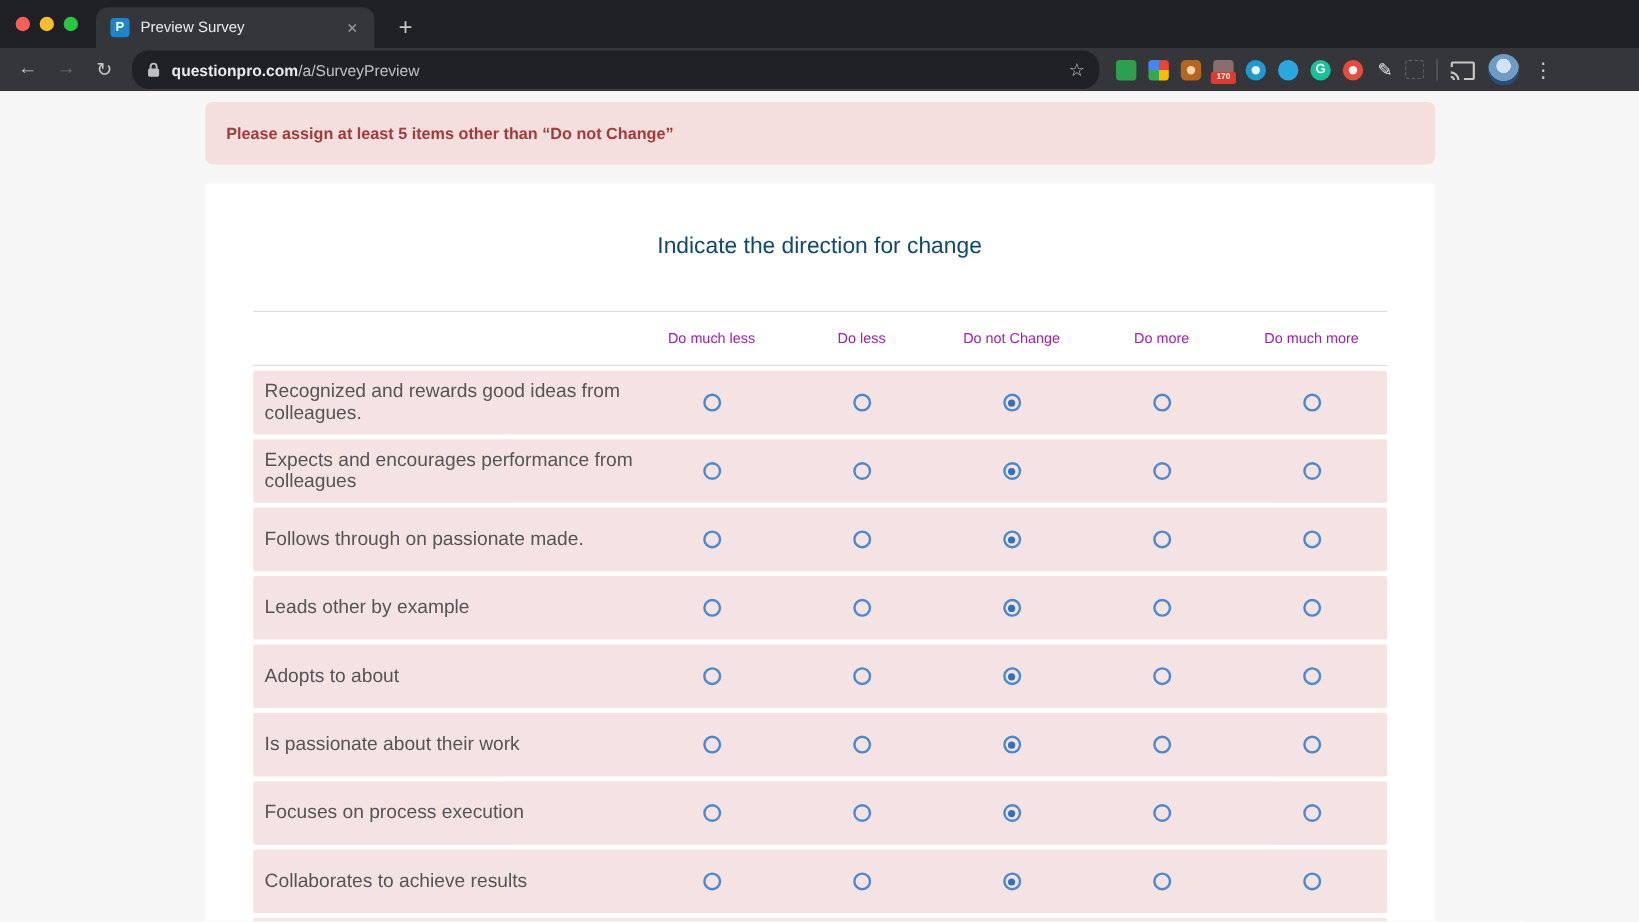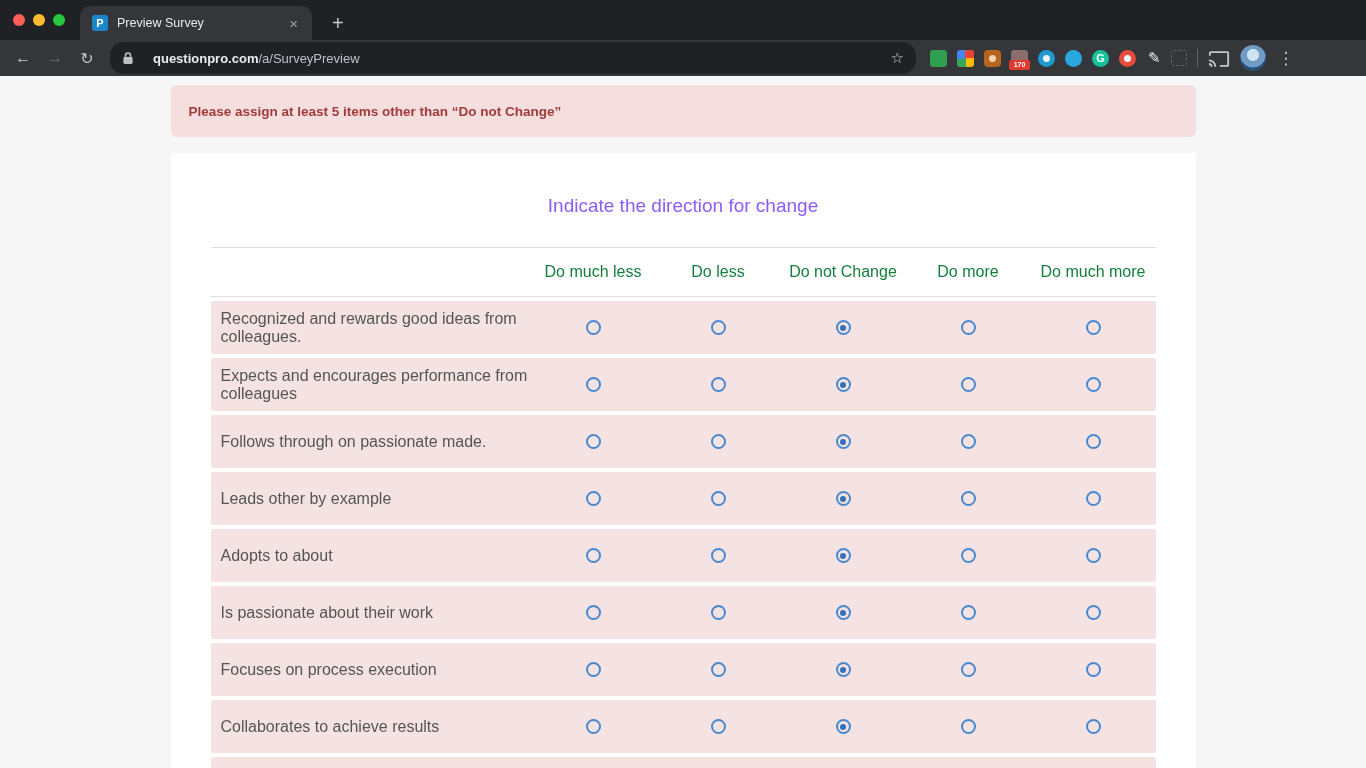--- a/index.html
+++ b/index.html
@@ -36,21 +36,21 @@
   .toolbar {
     height:36px; background:#35363a;
     display:flex; align-items:center; padding:0 8px; gap:2px;
   }
   .nav-btn { width:30px; text-align:center; color:#c7c7c7; font-size:16px; flex:0 0 auto; }
   .nav-btn.disabled { color:#696d71; }
 
   .omnibox {
     flex:0 0 806px; height:32px; margin-left:6px;
     background:#202124; border-radius:14px;
-    display:flex; align-items:center; gap:19px; padding:0 12px;
+    display:flex; align-items:center; gap:9px; padding:0 12px;
     font-size:13px; color:#e8eaed;
   }
   .url-domain { color:#e8eaed; }
   .url-path { color:#bdc1c6; }
   .omni-star { margin-left:auto; color:#c7c7c7; font-size:15px; }
 
   .ext-row { display:flex; align-items:center; gap:10px; margin-left:12px; }
   .ext { width:17px; height:17px; position:relative; flex:0 0 auto; }
   .ext.ci { border-radius:50%; }
   .ext-tree { background:#2e9e4f; border-radius:3px; }
@@ -86,28 +86,28 @@
     margin-top:9px; height:52px; background:#f5dede; border-radius:6px;
     display:flex; align-items:center; padding:16px 18px;
     color:#a23c3a; font-size:13.5px; font-weight:bold;
   }
 
   .survey-card {
     margin-top:16px; background:#ffffff; min-height:640px;
     padding:42px 40px 0;
   }
   .survey-title {
-    margin:0 0 30px; text-align:center;
-    color:#8b5cf6; font-size:19px; font-weight:500;
+    margin:0 0 42px; text-align:center;
+    color:#0c4a6e; font-size:19px; font-weight:500;
   }
 
   .matrix-header {
     display:grid; grid-template-columns:320px repeat(5,125px);
     border-top:1px solid #dcdcdc; border-bottom:1px solid #dddddd;
-    padding:15px 0; color:#15803d; font-size:16px;
+    padding:15px 0; color:#a21caf; font-size:12px;
   }
   .col-header { text-align:center; }
 
   .matrix-row {
     display:grid; grid-template-columns:320px repeat(5,125px);
     align-items:center; height:53px; margin-top:4px;
     background:#f4e3e2; border-radius:2px;
   }
   .row-label { padding-left:10px; font-size:16px; color:#555; }
   .radio-cell { display:flex; justify-content:center; }

